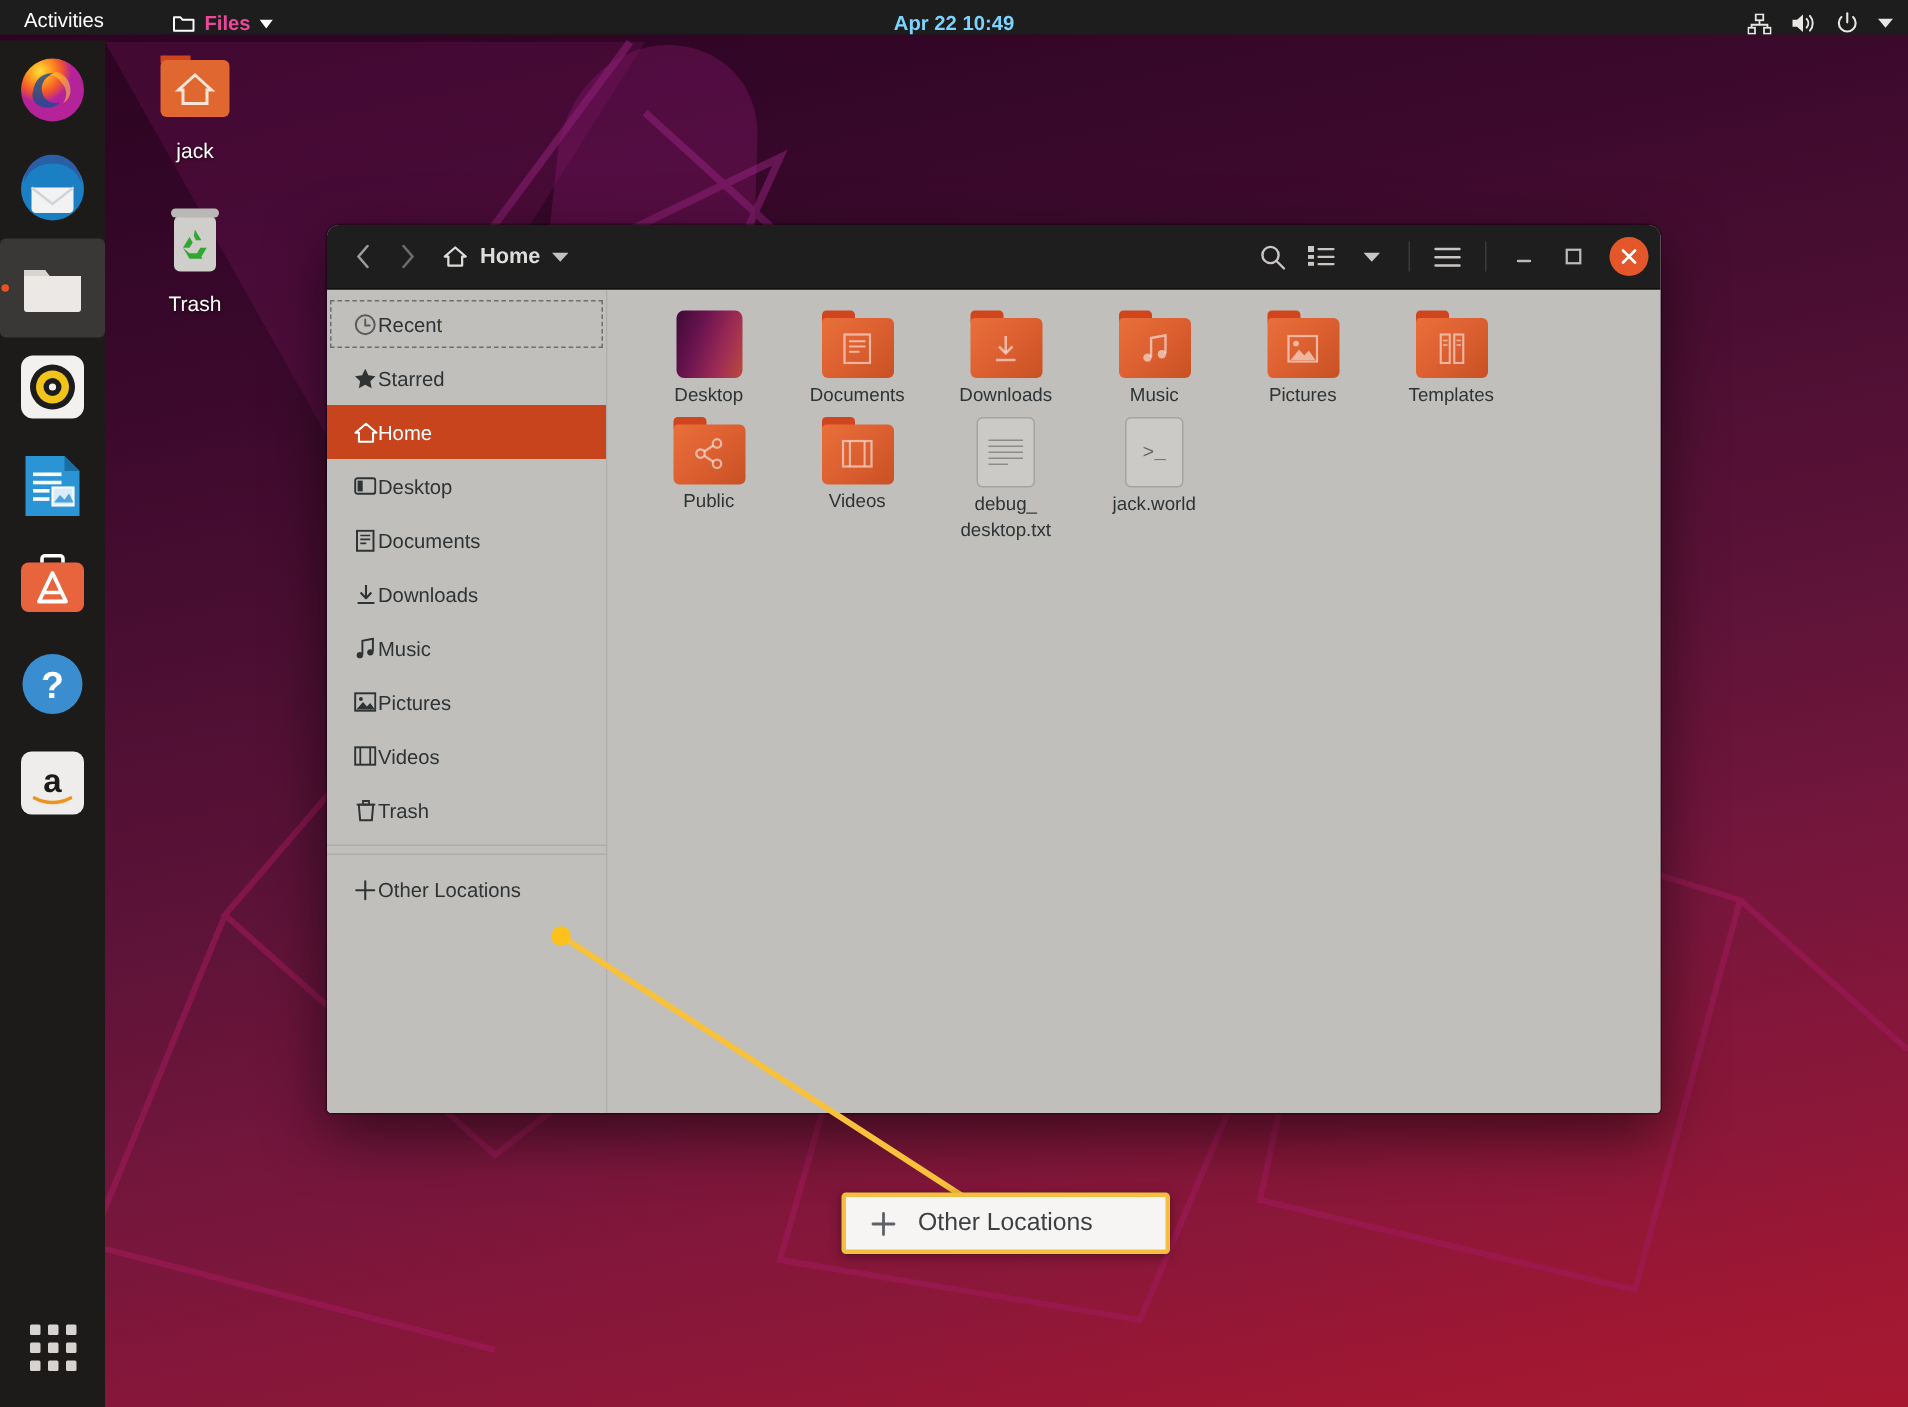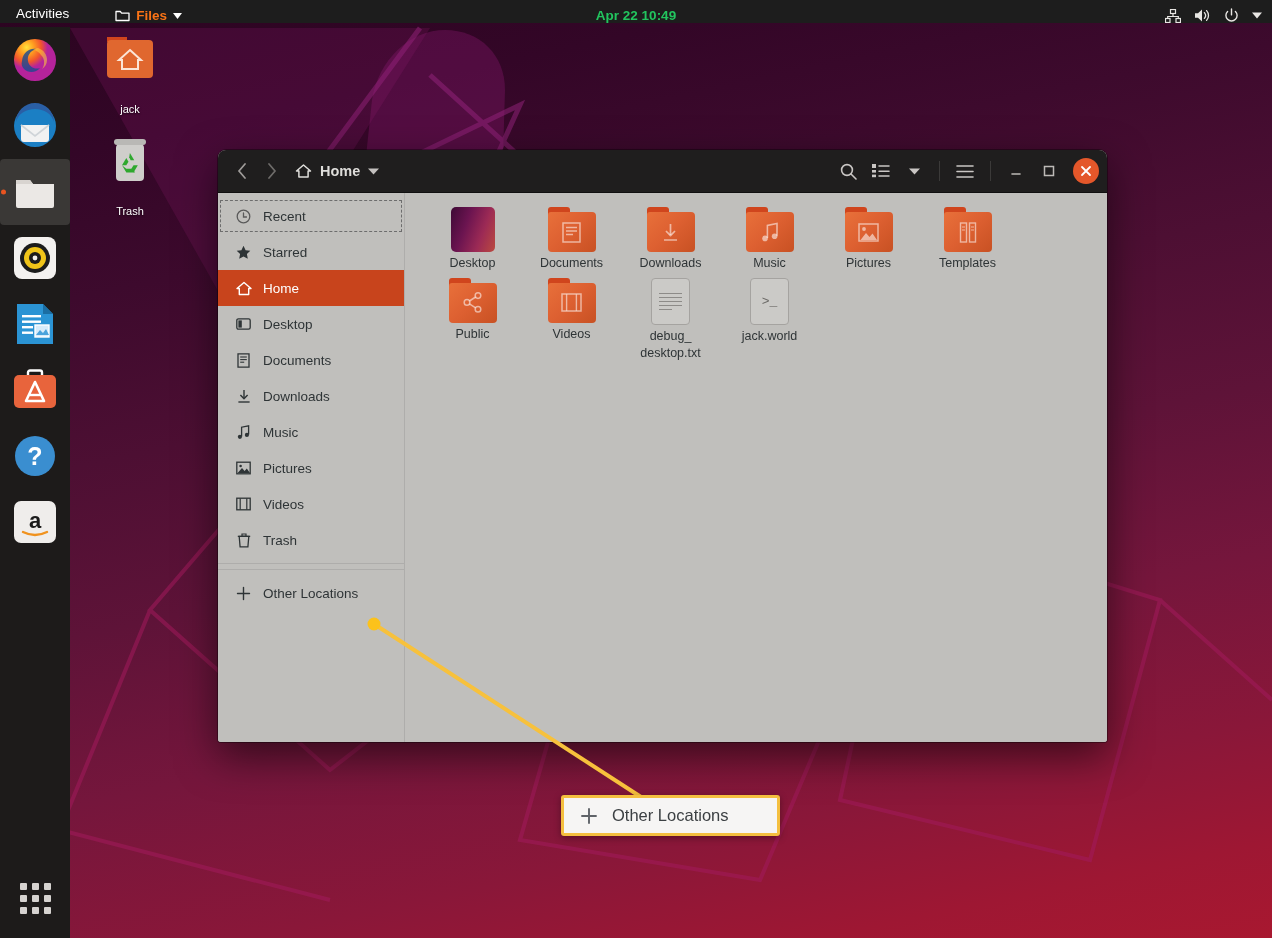--- a/index.html
+++ b/index.html
@@ -20,22 +20,22 @@
   }
 
   
   #topbar {
     position: absolute; left: 0; top: 0; width: 1272px; height: 23px;
     background: #1d1d1d; color: #e8e6e3;
     font-size: 13.5px; z-index: 40;
     display: flex; align-items: flex-end; gap: 20px;
   }
   #activities { margin-left: 9px; padding: 2px 7px; color: #ffffff; font-size: 13.5px; }
-  #appmenu { display: flex; align-items: center; gap: 6px; margin-left: 19px; color: #f97316; font-size: 13.5px; font-weight: bold; }
-  #clock { position: absolute; left: 0; width: 1272px; text-align: center; font-size: 13.5px; font-weight: bold; color: #22c55e; pointer-events: none; }
+  #appmenu { display: flex; align-items: center; gap: 6px; margin-left: 19px; color: #ec4899; font-size: 13.5px; font-weight: bold; }
+  #clock { position: absolute; left: 0; width: 1272px; text-align: center; font-size: 13.5px; font-weight: bold; color: #7dd3fc; pointer-events: none; }
   #tray { position: absolute; right: 10px; display: flex; align-items: center; gap: 13px; }
 
   
   #dock {
     position: absolute; left: 0; top: 27px; width: 70px; height: 911px;
     background: #1d1b1a; z-index: 35;
     display: flex; flex-direction: column; align-items: center;
   }
   .dock-item { position: relative; width: 70px; height: 66px; display: flex; align-items: center; justify-content: center; }
   .dock-icon { width: 48px; height: 48px; border-radius: 9px; position: relative; display:flex; align-items:center; justify-content:center; }
@@ -43,21 +43,21 @@
   .dock-item.active::before {
     content: ""; position: absolute; left: 1px; top: 50%; transform: translateY(-50%);
     width: 5px; height: 5px; border-radius: 50%; background: #e95420;
   }
   #apps-grid { position: absolute; bottom: 10px; width: 70px; height: 60px; display: flex; align-items: center; justify-content: center; }
   .grid9 { display: grid; grid-template-columns: repeat(3, 7px); grid-gap: 5px; }
   .grid9 i { display: block; width: 7px; height: 7px; background: #d6d3d0; border-radius: 1px; }
 
   
   .desk-icon { position: absolute; width: 96px; text-align: center; z-index: 10; }
-  .desk-icon .lbl { color: #ffffff; font-size: 11px; margin-top: 16px; text-shadow: 0 1px 2px rgba(0,0,0,.7); }
+  .desk-icon .lbl { color: #ffffff; font-size: 14px; margin-top: 4px; text-shadow: 0 1px 2px rgba(0,0,0,.7); }
 
   
   #window {
     position: absolute; left: 218px; top: 150px; width: 889px; height: 592px;
     border-radius: 8px 8px 3px 3px; z-index: 20;
     box-shadow: 0 14px 40px rgba(0,0,0,.55), 0 0 0 1px rgba(0,0,0,.35);
     overflow: hidden; background: #c0bfbc;
   }
   #headerbar {
     height: 43px; background: #1f1e1e; display: flex; align-items: center;
@@ -66,21 +66,21 @@
   .hb-btn { width: 30px; height: 30px; display:flex; align-items:center; justify-content:center; border-radius: 5px; color: #bdbab7; }
   #nav-back { margin-left: 9px; }
   #path-btn { display: flex; align-items: center; gap: 8px; margin-left: 8px; color: #deddda; font-size: 14.5px; font-weight: bold; }
   #hb-right { position: absolute; right: 8px; display: flex; align-items: center; gap: 3px; }
   .hb-sep { width: 1px; height: 20px; background: #3b3a39; margin: 0 7px; }
   #close-btn { width: 26px; height: 26px; border-radius: 50%; background: #e4572a; display:flex; align-items:center; justify-content:center; margin-left: 6px; }
 
   #body-row { display: flex; height: 549px; }
   #sidebar { width: 187px; background: #c0bfbc; border-right: 1px solid #aeadab; padding-top: 5px; }
   .side-item {
-    height: 36px; display: flex; align-items: center; gap: 11px;
+    height: 36px; display: flex; align-items: center; 
     padding: 0 0 0 17px; font-size: 13.5px; color: #2e3436;
   }
   .side-item.selected { background: #c8441c; color: #ffffff; }
   .side-item.focused { outline: 1px dashed #6d6d6d; outline-offset: -3px; }
   .side-sep { height: 1px; background: #aeadab; margin: 5px 0; }
   .side-icon { width: 17px; display: flex; justify-content: center; flex: 0 0 17px; }
   .side-label { flex: 1; }
   .eject { margin-right: 14px; }
 
   #filearea { flex: 1; background: #c0bfbc; padding: 14px 10px 0 18px; }

